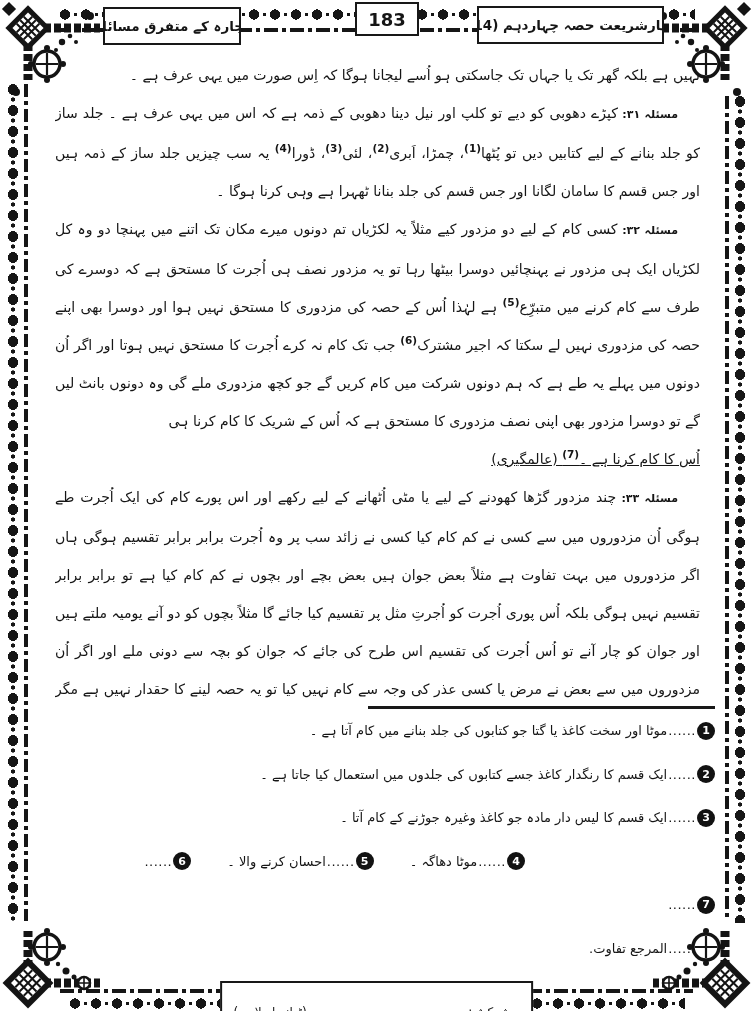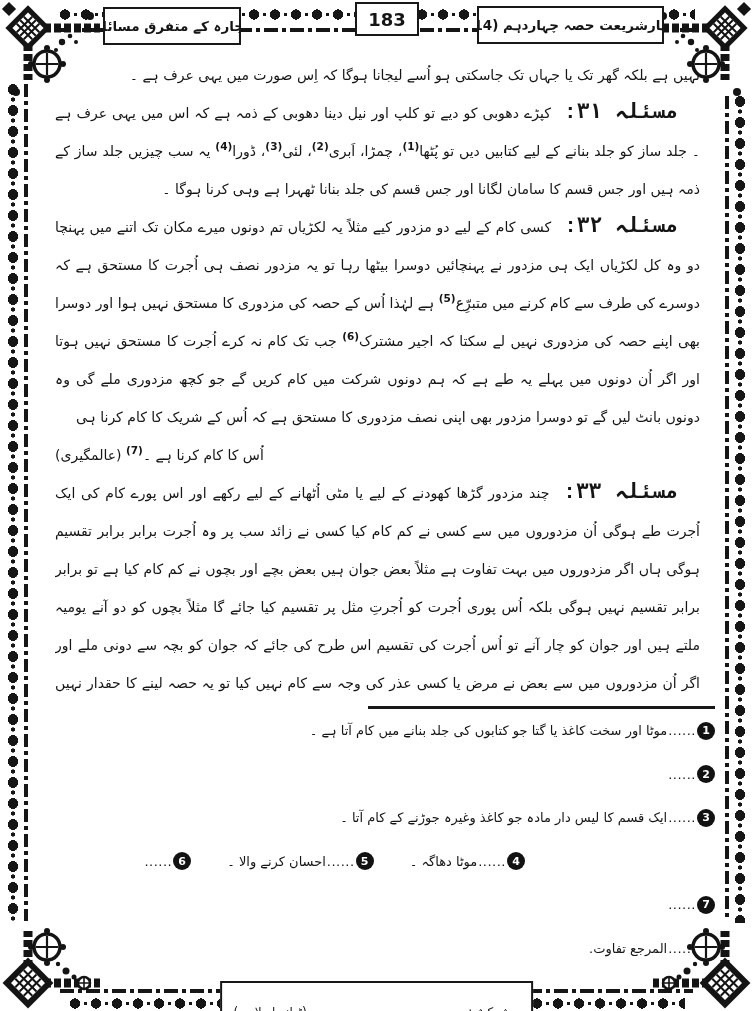--- a/index.html
+++ b/index.html
@@ -45,22 +45,22 @@
   .hbox.center{left:355px; top:2px;  width:60px;  height:30px; font-size:18px; font-family:"DejaVu Sans",sans-serif;}
   .hbox.right {left:477px; top:6px;  width:183px; height:34px; font-size:13.5px;}
   
   .main-text{
     position:absolute; top:56px; left:55px; right:53px; height:652px;
     overflow:hidden; z-index:2;
     font-size:14px; line-height:38px; text-align:justify;
   }
   .para{margin:0;}
   .para.indent{text-indent:22px;}
-  .para.center{text-align:left; text-indent:0;}
-  .masala-label{font-weight:bold; font-size:21px;font-family:Liberation Mono, monospace;}
+  .para.center{text-align:right; text-indent:0;text-decoration:underline;}
+  .masala-label{font-weight:bold; font-size:11px;}
   sup.fnref{font-size:10.5px; line-height:0; font-weight:bold;}
   
   .footnotes{position:absolute; top:706px; left:45px; right:38px; z-index:2;}
   .fn-sep{height:3px; width:347px; background:#181818; margin-left:auto; margin-right:0;}
   .fn-row{display:flex; align-items:center; height:43.5px; font-size:13px;}
   .fn-row.multi{padding-right:190px; gap:36px;}
   .fn-item{display:inline-flex; align-items:center; white-space:nowrap;}
   .fn-item .wrap{white-space:normal;text-align:center;}
   .circ{
     flex:0 0 auto; width:18px; height:18px; border-radius:50%; background:#121212;
@@ -215,20 +215,21 @@
           <span class="fn-item">
             <span class="circ">1</span>
             <span class="fn-leader">......</span>
             <span class="wrap">موٹا اور سخت کاغذ یا گتا جو کتابوں کی جلد بنانے میں کام آتا ہے ۔</span>
           </span>
         </div>
         <div class="fn-row">
           <span class="fn-item">
             <span class="circ">2</span>
             <span class="fn-leader">......</span>
+            <span class="wrap">ایک قسم کا رنگدار کاغذ جسے کتابوں کی جلدوں میں استعمال کیا جاتا ہے ۔</span>
           </span>
         </div>
         <div class="fn-row">
           <span class="fn-item">
             <span class="circ">3</span>
             <span class="fn-leader">......</span>
             <span class="wrap">ایک قسم کا لیس دار مادہ جو کاغذ وغیرہ جوڑنے کے کام آتا ۔</span>
           </span>
         </div>
         <div class="fn-row multi">

